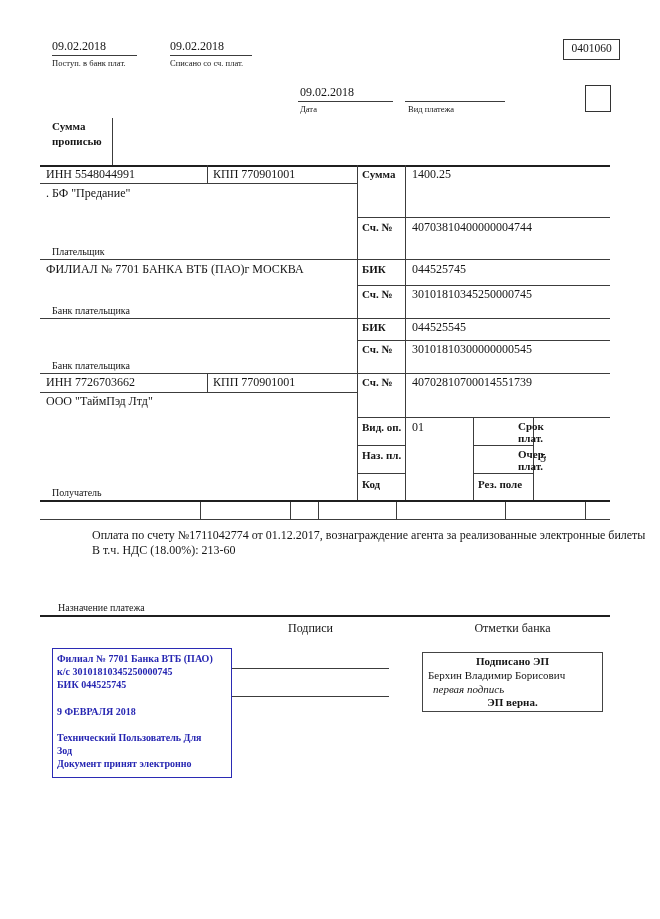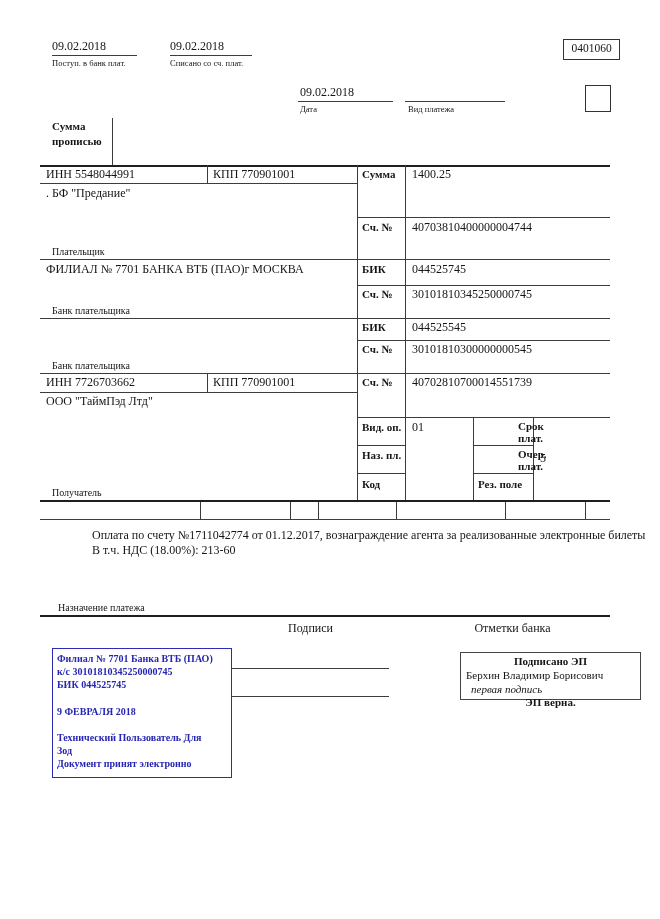--- a/index.html
+++ b/index.html
@@ -17,22 +17,22 @@
   .code-box{left:563px;top:39px;width:57px;height:21px;text-align:center;font-size:11.5px;line-height:17px;}
   .vp-box{left:585px;top:85px;width:26px;height:27px;}
   .wrap{white-space:normal;padding-left:40px;}
   .budget{position:absolute;left:40px;top:500px;width:570px;height:20px;
           border-top:2px solid #1f1f1f;border-bottom:1px solid #3c3c3c;box-sizing:border-box;}
   .budget .vl{top:0;height:18px;}
   .bstamp{position:absolute;left:52px;top:620px;width:180px;height:130px;box-sizing:border-box;
           border:1px solid #2b2bb4;color:#2626b2;font-size:10px;font-weight:bold;
           padding:3px 2px 0 4px;line-height:1.32;margin-top:28px;}
   .bstamp div{white-space:nowrap;}
-  .estamp{position:absolute;left:422px;top:652px;width:181px;height:48px;box-sizing:border-box;
-          border:1px solid #444;font-size:11px;padding-top:2px;line-height:1.25;margin-left:38px;}
+  .estamp{position:absolute;left:422px;top:652px;width:181px;height:60px;box-sizing:border-box;
+          border:1px solid #444;font-size:11px;padding-top:2px;line-height:1.25;}
   .estamp .c{text-align:center;font-weight:bold;}
   .estamp .n{padding-left:5px;}
   .estamp .i{padding-left:10px;font-style:italic;}
 </style>
 </head>
 <body>
 
 <div class="page">
 
   <div class="t" style="left:52px;top:40px">09.02.2018</div>

